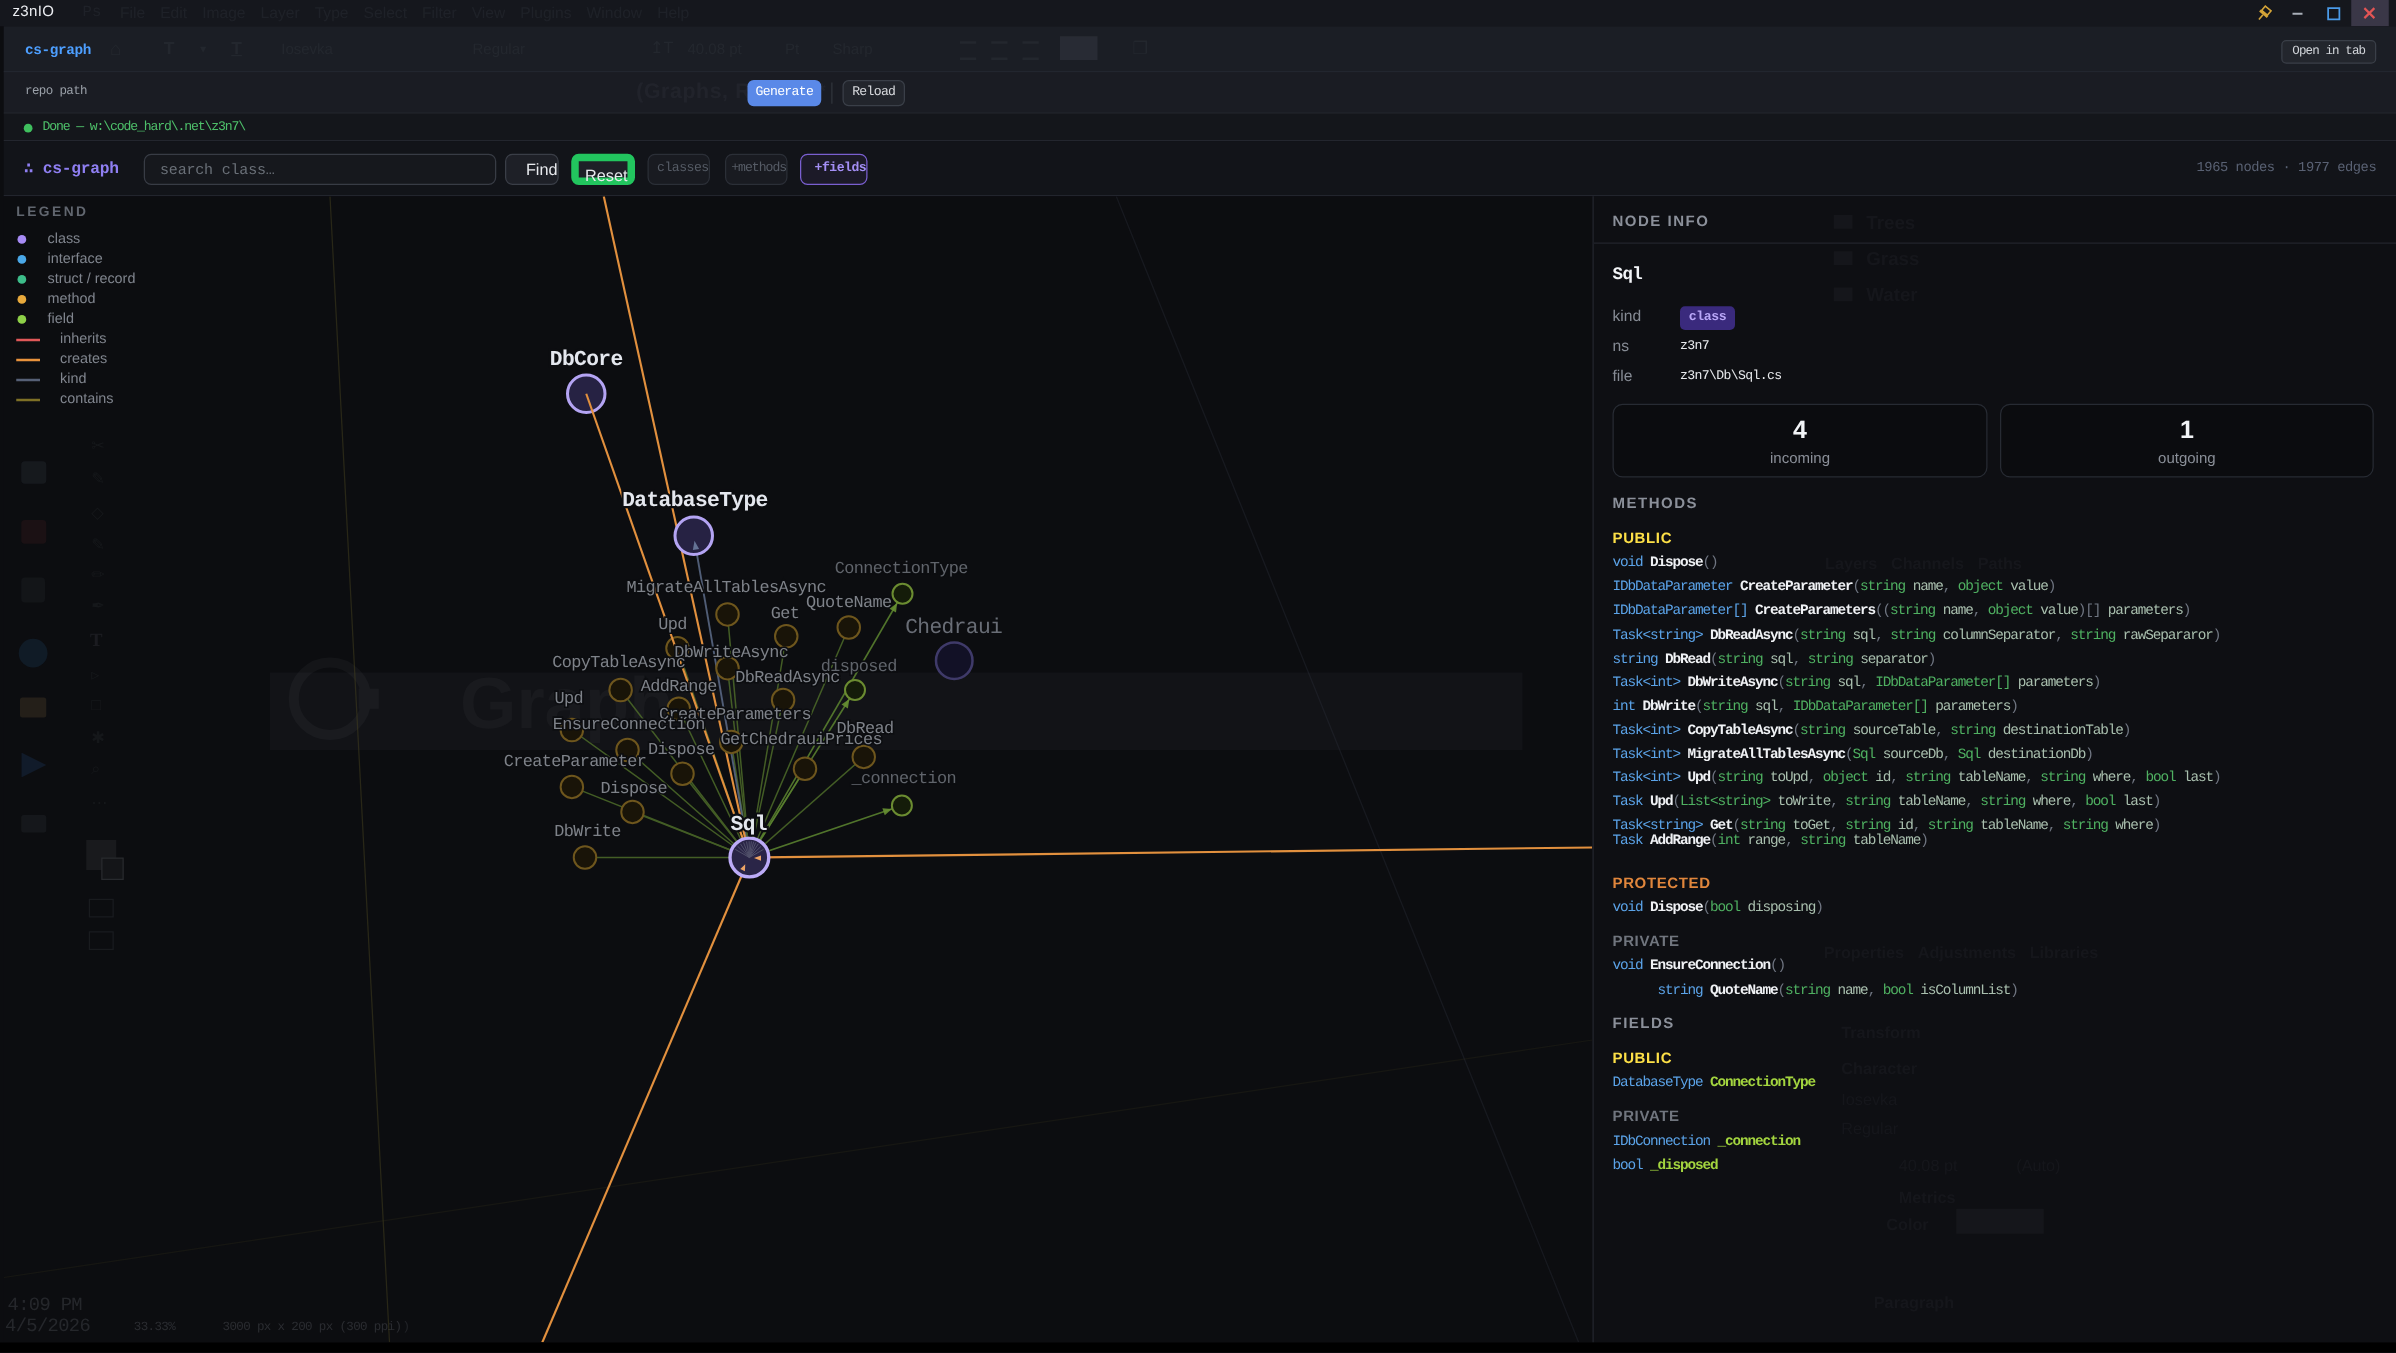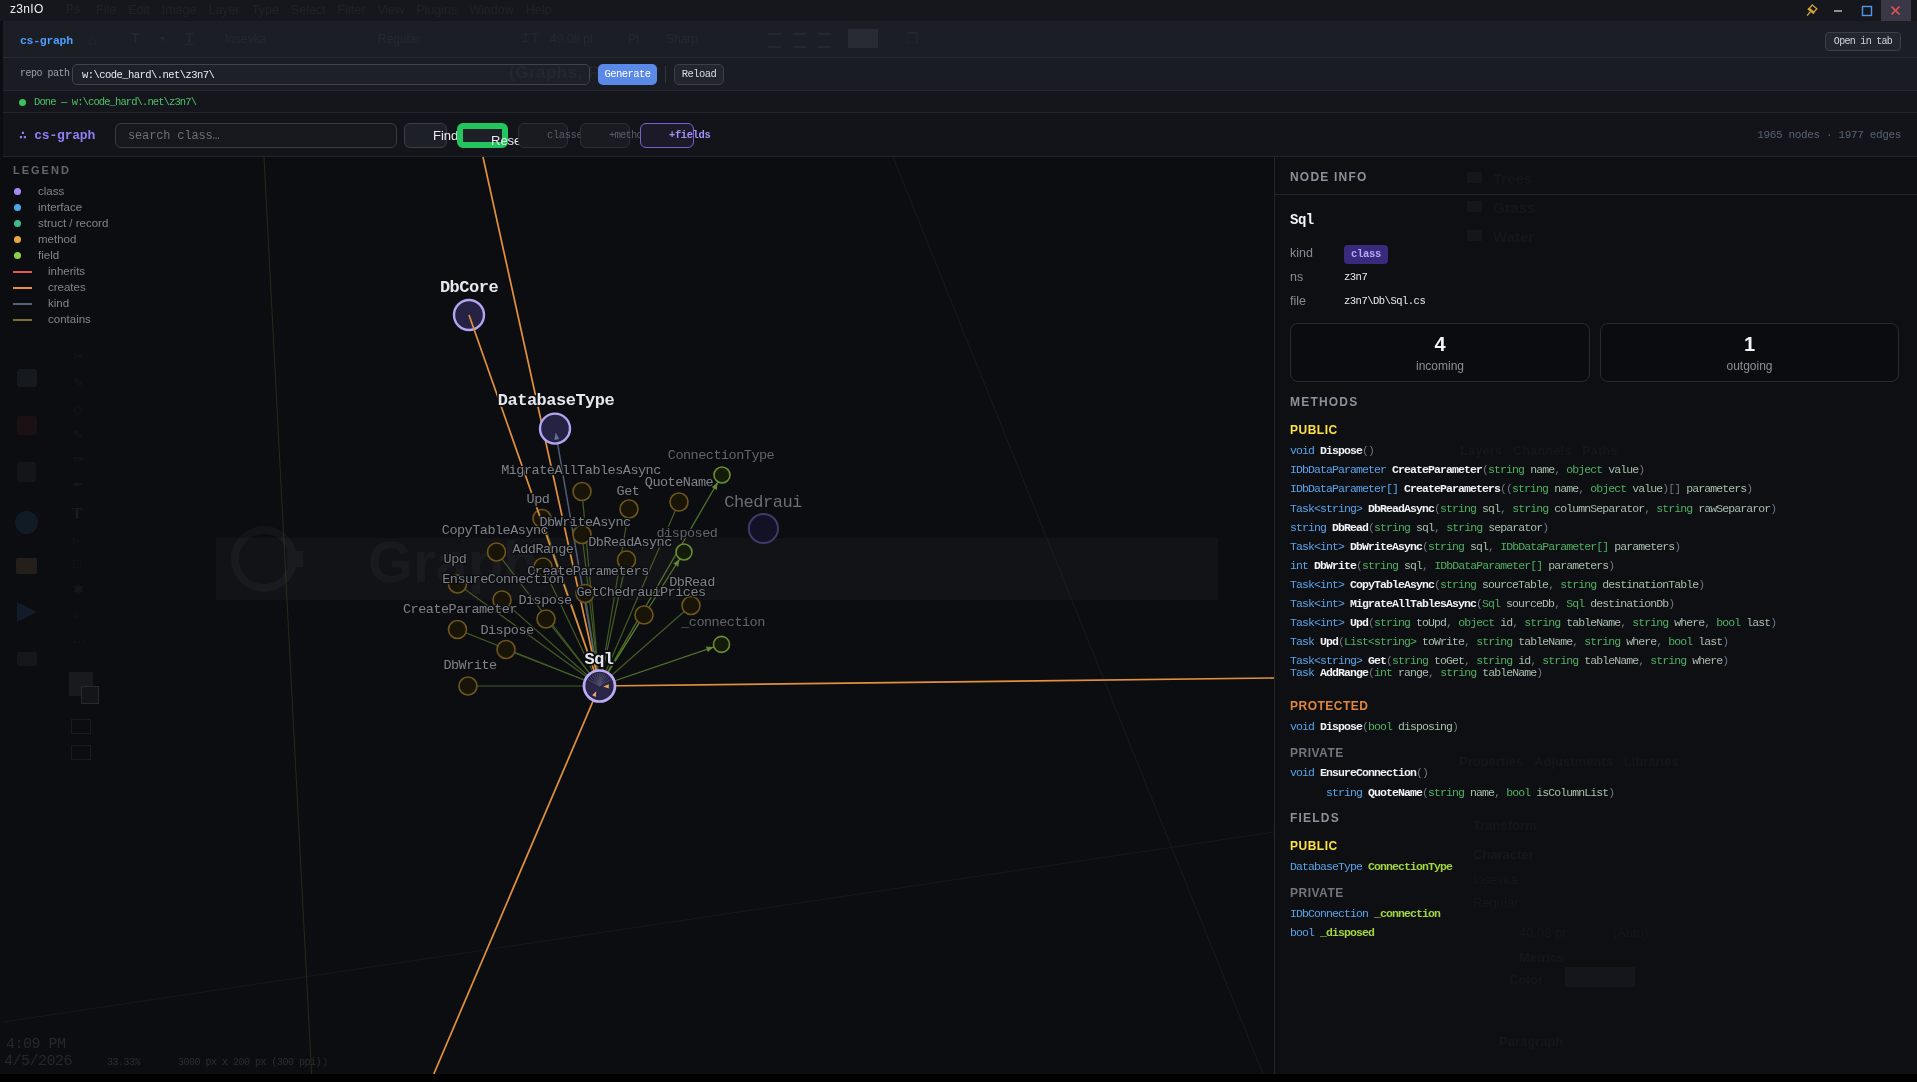--- a/index.html
+++ b/index.html
@@ -21,21 +21,21 @@
   #btn-generate{position:absolute;left:595px;top:6px;width:59px;height:21px;background:#5a89e8;border-radius:5px;color:#fff;font-size:10.5px;letter-spacing:-0.55px;text-align:center;line-height:21px;}
   #gen-divider{position:absolute;left:662px;top:8px;width:1px;height:17px;background:#30343c;}
   #btn-reload{position:absolute;left:671px;top:6px;width:50px;height:21px;background:#22252c;border:1px solid #3a3f48;border-radius:5px;color:#d8dade;font-size:10.5px;letter-spacing:-0.55px;text-align:center;line-height:19px;box-sizing:border-box;}
   #statusrow{position:absolute;left:3px;top:91px;width:1914px;height:22px;background:#14161b;border-bottom:1px solid #23262e;box-sizing:border-box;}
   #statusrow .dot{position:absolute;left:16px;top:8px;width:7px;height:7px;border-radius:50%;background:#3fbf5e;}
   #statusrow .txt{position:absolute;left:31px;top:5px;font-size:10.5px;letter-spacing:-0.9px;color:#4ec06a;}
   #toolbar{position:absolute;left:3px;top:113px;width:1914px;height:44px;background:#121419;border-bottom:1px solid #22252d;box-sizing:border-box;}
   #toolbar .brand{position:absolute;left:16px;top:14px;font-size:13px;font-weight:bold;color:#8f7ff2;letter-spacing:-0.2px;}
   #searchbox{position:absolute;left:112px;top:10px;width:282px;height:25px;background:#16181d;border:1px solid #383c45;border-radius:6px;box-sizing:border-box;}
   #searchbox .ph{position:absolute;left:12px;top:5px;font-size:12px;letter-spacing:-0.15px;color:#6a7078;}
-  .tbtn{position:absolute;top:10px;height:25px;border-radius:6px;font-size:13px;text-align:left;box-sizing:border-box;padding-left:28px;}
+  .tbtn{position:absolute;top:10px;height:25px;border-radius:6px;font-size:13px;text-align:right;box-sizing:border-box;}
   #btn-find{left:401px;width:43px;background:#1e2027;border:1px solid #3a3e47;color:#e8eaee;line-height:23px;}
   #btn-reset{left:454px;width:51px;background:#1e2027;border:6px solid #22c55e;color:#e8eaee;line-height:23px;}
   #btn-classes{left:515px;width:50px;background:#191b21;border:1px solid #2b2f37;color:#565c66;font-size:10.5px;letter-spacing:-0.4px;line-height:23px;font-family:"Liberation Mono",monospace;}
   #btn-methods{left:577px;width:50px;background:#191b21;border:1px solid #2b2f37;color:#565c66;font-size:10.5px;letter-spacing:-0.8px;line-height:23px;font-family:"Liberation Mono",monospace;}
   #btn-fields{left:637px;width:54px;background:#1c1a28;border:1px solid #7a5fd0;color:#a48ff5;font-weight:bold;font-size:10.5px;letter-spacing:-0.4px;line-height:23px;font-family:"Liberation Mono",monospace;}
   #stats{position:absolute;right:16px;top:16px;font-size:11px;letter-spacing:-0.35px;color:#596173;}
   
   #canvas{position:absolute;left:3px;top:157px;width:1271px;height:917px;background:#0c0d10;overflow:hidden;}
   #panel{position:absolute;left:1274px;top:157px;width:643px;height:917px;background:#0e0f13;border-left:1px solid #23262e;box-sizing:border-box;overflow:hidden;}
   #bottombar{position:absolute;left:0;top:1074px;width:1917px;height:8px;background:#000;}
@@ -105,23 +105,20 @@
     <span style="position:absolute;left:680px;top:4px;width:13px;height:11px;border-top:2px solid rgba(200,210,225,0.05);border-bottom:2px solid rgba(200,210,225,0.05);"></span>
     <span style="position:absolute;left:705px;top:4px;width:13px;height:11px;border-top:2px solid rgba(200,210,225,0.05);border-bottom:2px solid rgba(200,210,225,0.05);"></span>
     <span style="position:absolute;left:730px;top:4px;width:13px;height:11px;border-top:2px solid rgba(200,210,225,0.05);border-bottom:2px solid rgba(200,210,225,0.05);"></span>
     <span style="position:absolute;left:760px;top:0px;width:30px;height:19px;background:rgba(200,210,225,0.08);"></span>
     <span style="position:absolute;left:818px;top:1px;font-size:14px;">❐</span>
   </div>
 </div>
 
 <div id="reporow">
   <div class="lbl mono">repo path</div>
-  <div id="repoinput">
-      <div class="val mono">w:\code_hard\.net\z3n7\</div>
-    </div>
     <div class="ghost">(Graphs, RGB/8) *</div>
   <div id="btn-generate" class="mono">Generate</div>
   <div id="gen-divider"></div>
   <div id="btn-reload" class="mono">Reload</div>
 </div>
 
 <div id="statusrow">
     <div class="dot"></div>
     <div class="txt mono">Done — w:\code_hard\.net\z3n7\</div>
   </div>

